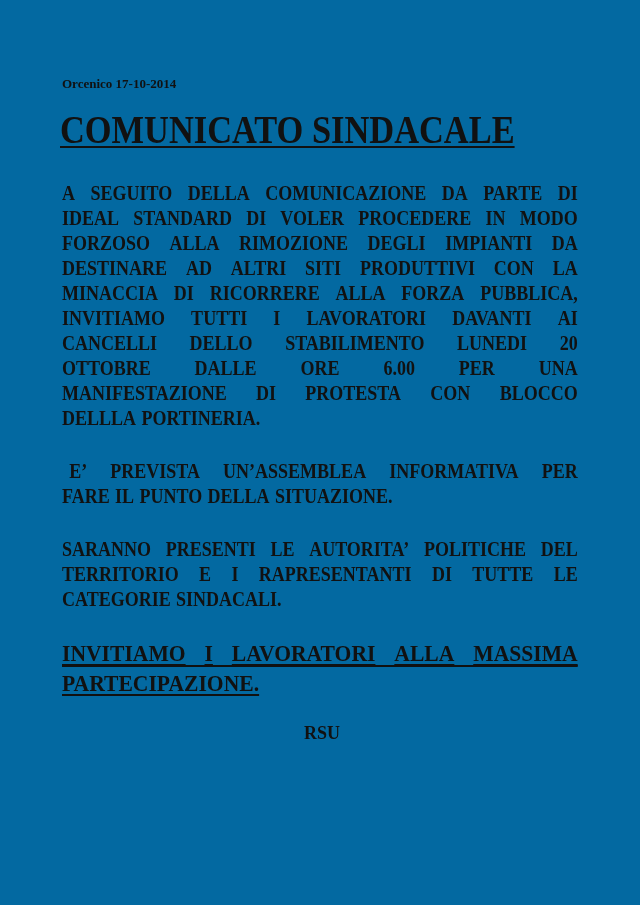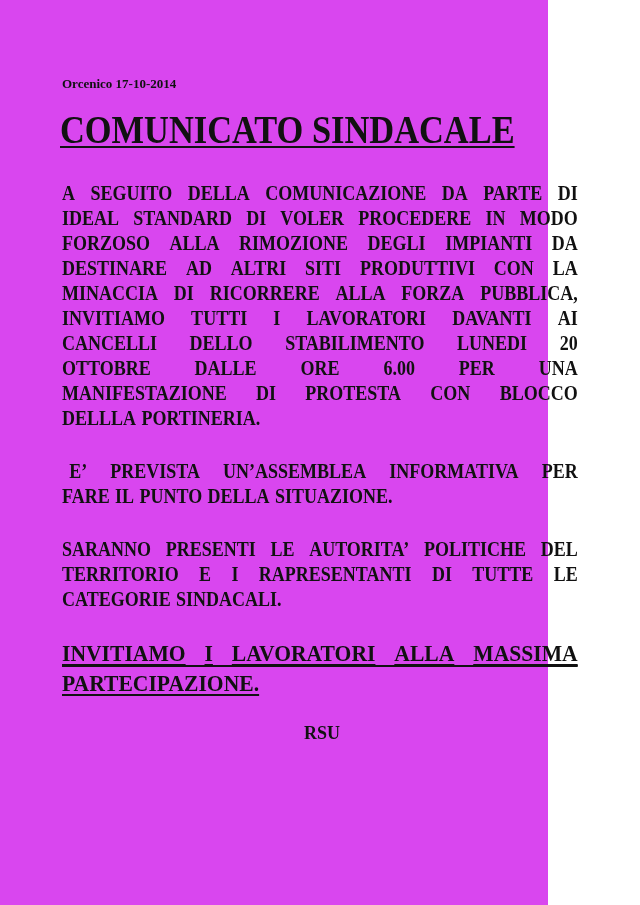--- a/index.html
+++ b/index.html
@@ -11,22 +11,22 @@
       width: 640px;
       height: 905px;
       position: relative;
       overflow: hidden;
       font-family: "DejaVu Serif", "Liberation Serif", serif;
       color: #111111;
     }
     .page {
       position: absolute;
       left: 0; top: 0;
-      width: 548px; height: 905px;
-      background: #d946ef;
+      width: 640px; height: 905px;
+      background: #0369a1;
     }
     .date {
       position: absolute;
       left: 62px;
       top: 76px;
       font-family: "Liberation Serif", serif;
       font-weight: bold;
       font-size: 13px;
       letter-spacing: 0px;
       white-space: nowrap;

